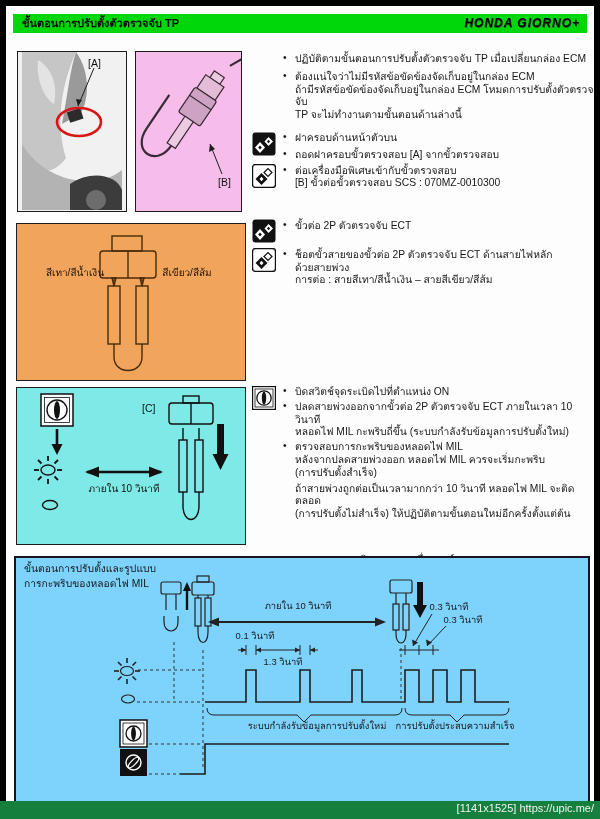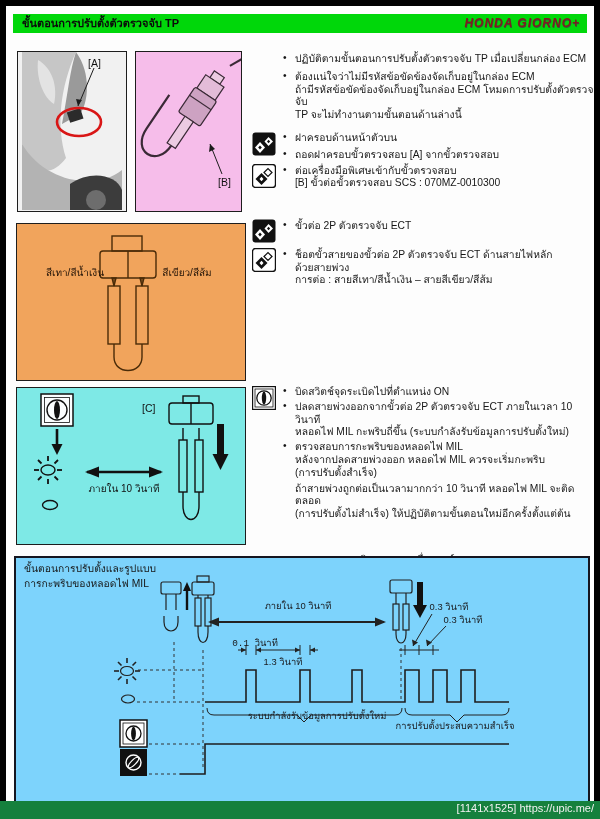--- a/index.html
+++ b/index.html
@@ -3,21 +3,21 @@
 <meta charset="utf-8">
 <style>
   html,body{margin:0;padding:0;background:#000;}
   .canvas{position:relative;width:600px;height:819px;background:#000;overflow:hidden;
           font-family:"Liberation Sans",sans-serif;}
   .abs{position:absolute;}
   .page-bg{left:6px;top:6px;width:588px;height:795px;background:#fdfdfd;}
   .header{left:13px;top:14px;width:574px;height:19px;background:#00d70a;}
   .header .title{position:absolute;left:9px;top:0;line-height:19px;font-size:11px;font-weight:bold;color:#0b0b0b;}
   .header .brand{position:absolute;right:7px;top:0;line-height:19px;font-size:12px;font-weight:bold;
-                 font-style:italic;letter-spacing:1px;color:#7f1d1d;text-shadow:0.5px 0.5px 0 #2f5b3a;}
+                 font-style:italic;letter-spacing:1px;color:#000000;text-shadow:0.5px 0.5px 0 #2f5b3a;}
   .panel{box-sizing:border-box;border:1px solid #1d1d1d;}
   .photo-panel{left:17px;top:51px;width:110px;height:161px;background:#f1f1f1;}
   .pink-panel{left:135px;top:51px;width:107px;height:161px;background:#f6bdea;}
   .orange-panel{left:16px;top:223px;width:230px;height:158px;background:#f1a45c;}
   .cyan-panel{left:16px;top:387px;width:230px;height:158px;background:#7ee9e6;}
   .bottom-panel{left:14px;top:556px;width:572px;height:245px;background:#7dd3fc;border:2px solid #15151f;position:absolute;}
   .t{font-size:10.3px;line-height:12.8px;color:#161616;}
   .b{font-weight:normal;}
   .para{position:relative;padding-left:13px;}
   .bullet{position:absolute;left:1px;top:-1px;}
@@ -341,25 +341,25 @@
 
       <g>
         <rect x="104" y="191" width="27" height="27" fill="#111"></rect>
         <circle cx="117.5" cy="204.5" r="7.5" fill="none" stroke="#fff" stroke-width="1.4"></circle>
         <ellipse cx="117.5" cy="204.5" rx="2.4" ry="6.8" fill="#111" stroke="#fff" stroke-width="1.2" transform="rotate(45 117.5 204.5)"></ellipse>
       </g>
     </svg>
     <div class="abs t" style="left:8px;top:5px;">ขั้นตอนการปรับตั้งและรูปแบบ</div>
     <div class="abs t" style="left:8px;top:20px;">การกะพริบของหลอดไฟ MIL</div>
     <div class="abs dlabel" style="left:212px;top:42px;width:140px;">ภายใน 10 วินาที</div>
-    <div class="abs dlabel" style="left:204px;top:80px;width:70px;font-family:Liberation Mono, monospace;">0.1 วินาที</div>
+    <div class="abs dlabel" style="left:204px;top:72px;width:70px;">0.1 วินาที</div>
     <div class="abs dlabel" style="left:232px;top:98px;width:70px;">1.3 วินาที</div>
     <div class="abs dlabel" style="left:398px;top:43px;width:70px;">0.3 วินาที</div>
     <div class="abs dlabel" style="left:412px;top:56px;width:70px;">0.3 วินาที</div>
-    <div class="abs dlabel" style="left:194px;top:152px;width:214px;">ระบบกำลังรับข้อมูลการปรับตั้งใหม่</div>
+    <div class="abs dlabel" style="left:194px;top:162px;width:214px;">ระบบกำลังรับข้อมูลการปรับตั้งใหม่</div>
     <div class="abs dlabel" style="left:350px;top:162px;width:178px;">การปรับตั้งประสบความสำเร็จ</div>
   </div>
 
   <div class="abs stamp-bar">
     <span class="stamp">[1141x1525] https://upic.me/</span>
   </div>
 
 </div>
 
 </body></html>

